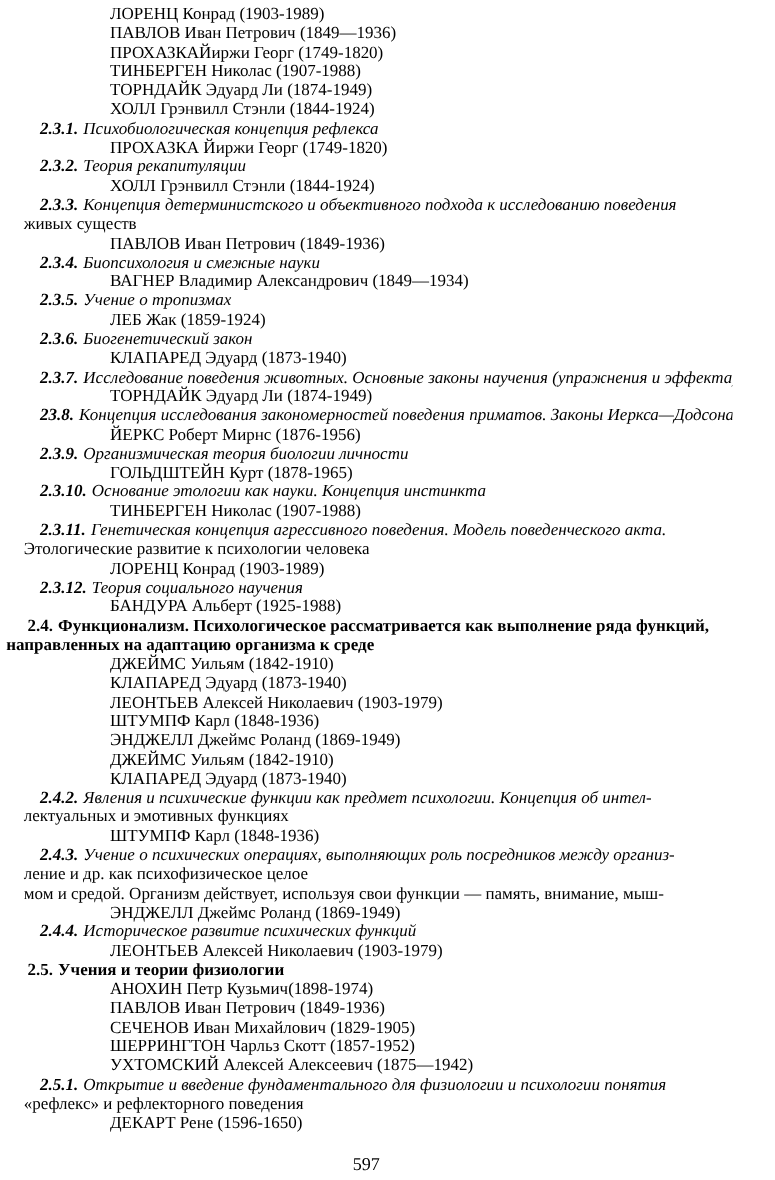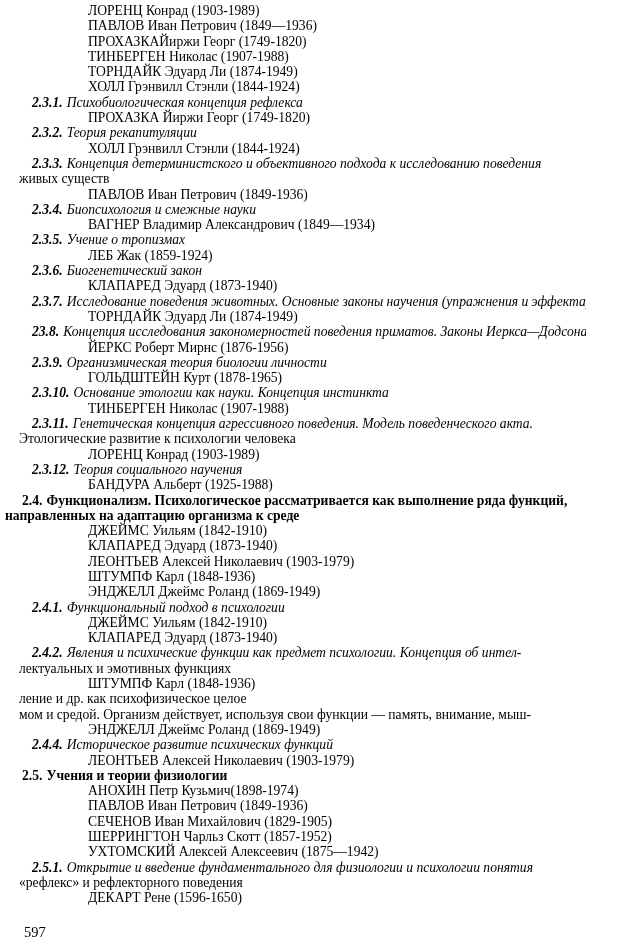--- a/index.html
+++ b/index.html
@@ -23,24 +23,23 @@
     .line.section { padding-left: 32px; font-style: italic; }
     .line.section-cont { padding-left: 19px; }
     .line.chapter { padding-left: 5px; font-weight: bold; margin-left: 17px; }
     .line.chapter-cont { padding-left: 5px; font-weight: bold; }
     .line .num { font-weight: bold; margin-right: 0.3em; }
     .page-number {
       position: absolute;
       bottom: 4px;
       left: 0;
       width: 100%;
-      text-align: left;
+      text-align: center;
       font-size: 14.5px;
       line-height: 16px;
-      padding-left: 24px;
     }
   </style>
 </head>
 <body>
 
 <div class="page">
   <div id="toc">
       <div class="line name"><span class="txt">ЛОРЕНЦ Конрад (1903-1989)</span></div>
       <div class="line name"><span class="txt">ПАВЛОВ Иван Петрович (1849—1936)</span></div>
       <div class="line name"><span class="txt">ПРОХАЗКАЙиржи Георг (1749-1820)</span></div>
@@ -73,26 +72,26 @@
       <div class="line name"><span class="txt">ЛОРЕНЦ Конрад (1903-1989)</span></div>
       <div class="line section"><span class="num">2.3.12.</span><span class="txt">Теория социального научения</span></div>
       <div class="line name"><span class="txt">БАНДУРА Альберт (1925-1988)</span></div>
       <div class="line chapter"><span class="num">2.4.</span><span class="txt">Функционализм. Психологическое рассматривается как выполнение ряда функций,</span></div>
       <div class="line chapter-cont"><span class="txt">направленных на адаптацию организма к среде</span></div>
       <div class="line name"><span class="txt">ДЖЕЙМС Уильям (1842-1910)</span></div>
       <div class="line name"><span class="txt">КЛАПАРЕД Эдуард (1873-1940)</span></div>
       <div class="line name"><span class="txt">ЛЕОНТЬЕВ Алексей Николаевич (1903-1979)</span></div>
       <div class="line name"><span class="txt">ШТУМПФ Карл (1848-1936)</span></div>
       <div class="line name"><span class="txt">ЭНДЖЕЛЛ Джеймс Роланд (1869-1949)</span></div>
-      <div class="line section"><span class="num">2.4.1.</span><span class="txt">Функциональный подход в психологии</span></div>
       <div class="line name"><span class="txt">ДЖЕЙМС Уильям (1842-1910)</span></div>
       <div class="line name"><span class="txt">КЛАПАРЕД Эдуард (1873-1940)</span></div>
       <div class="line section"><span class="num">2.4.2.</span><span class="txt">Явления и психические функции как предмет психологии.  Концепция об интел-</span></div>
       <div class="line section-cont"><span class="txt">лектуальных и эмотивных функциях</span></div>
       <div class="line name"><span class="txt">ШТУМПФ Карл (1848-1936)</span></div>
+      <div class="line section"><span class="num">2.4.3.</span><span class="txt">Учение о психических операциях,  выполняющих роль посредников между организ-</span></div>
       <div class="line section-cont"><span class="txt">ление и др. как психофизическое целое</span></div>
       <div class="line section-cont"><span class="txt">мом и средой. Организм действует, используя свои функции — память, внимание, мыш-</span></div>
       <div class="line name"><span class="txt">ЭНДЖЕЛЛ Джеймс Роланд (1869-1949)</span></div>
       <div class="line section"><span class="num">2.4.4.</span><span class="txt">Историческое развитие психических функций</span></div>
       <div class="line name"><span class="txt">ЛЕОНТЬЕВ Алексей Николаевич (1903-1979)</span></div>
       <div class="line chapter"><span class="num">2.5.</span><span class="txt">Учения и теории физиологии</span></div>
       <div class="line name"><span class="txt">АНОХИН Петр Кузьмич(1898-1974)</span></div>
       <div class="line name"><span class="txt">ПАВЛОВ Иван Петрович (1849-1936)</span></div>
       <div class="line name"><span class="txt">СЕЧЕНОВ Иван Михайлович (1829-1905)</span></div>
       <div class="line name"><span class="txt">ШЕРРИНГТОН Чарльз Скотт (1857-1952)</span></div>

